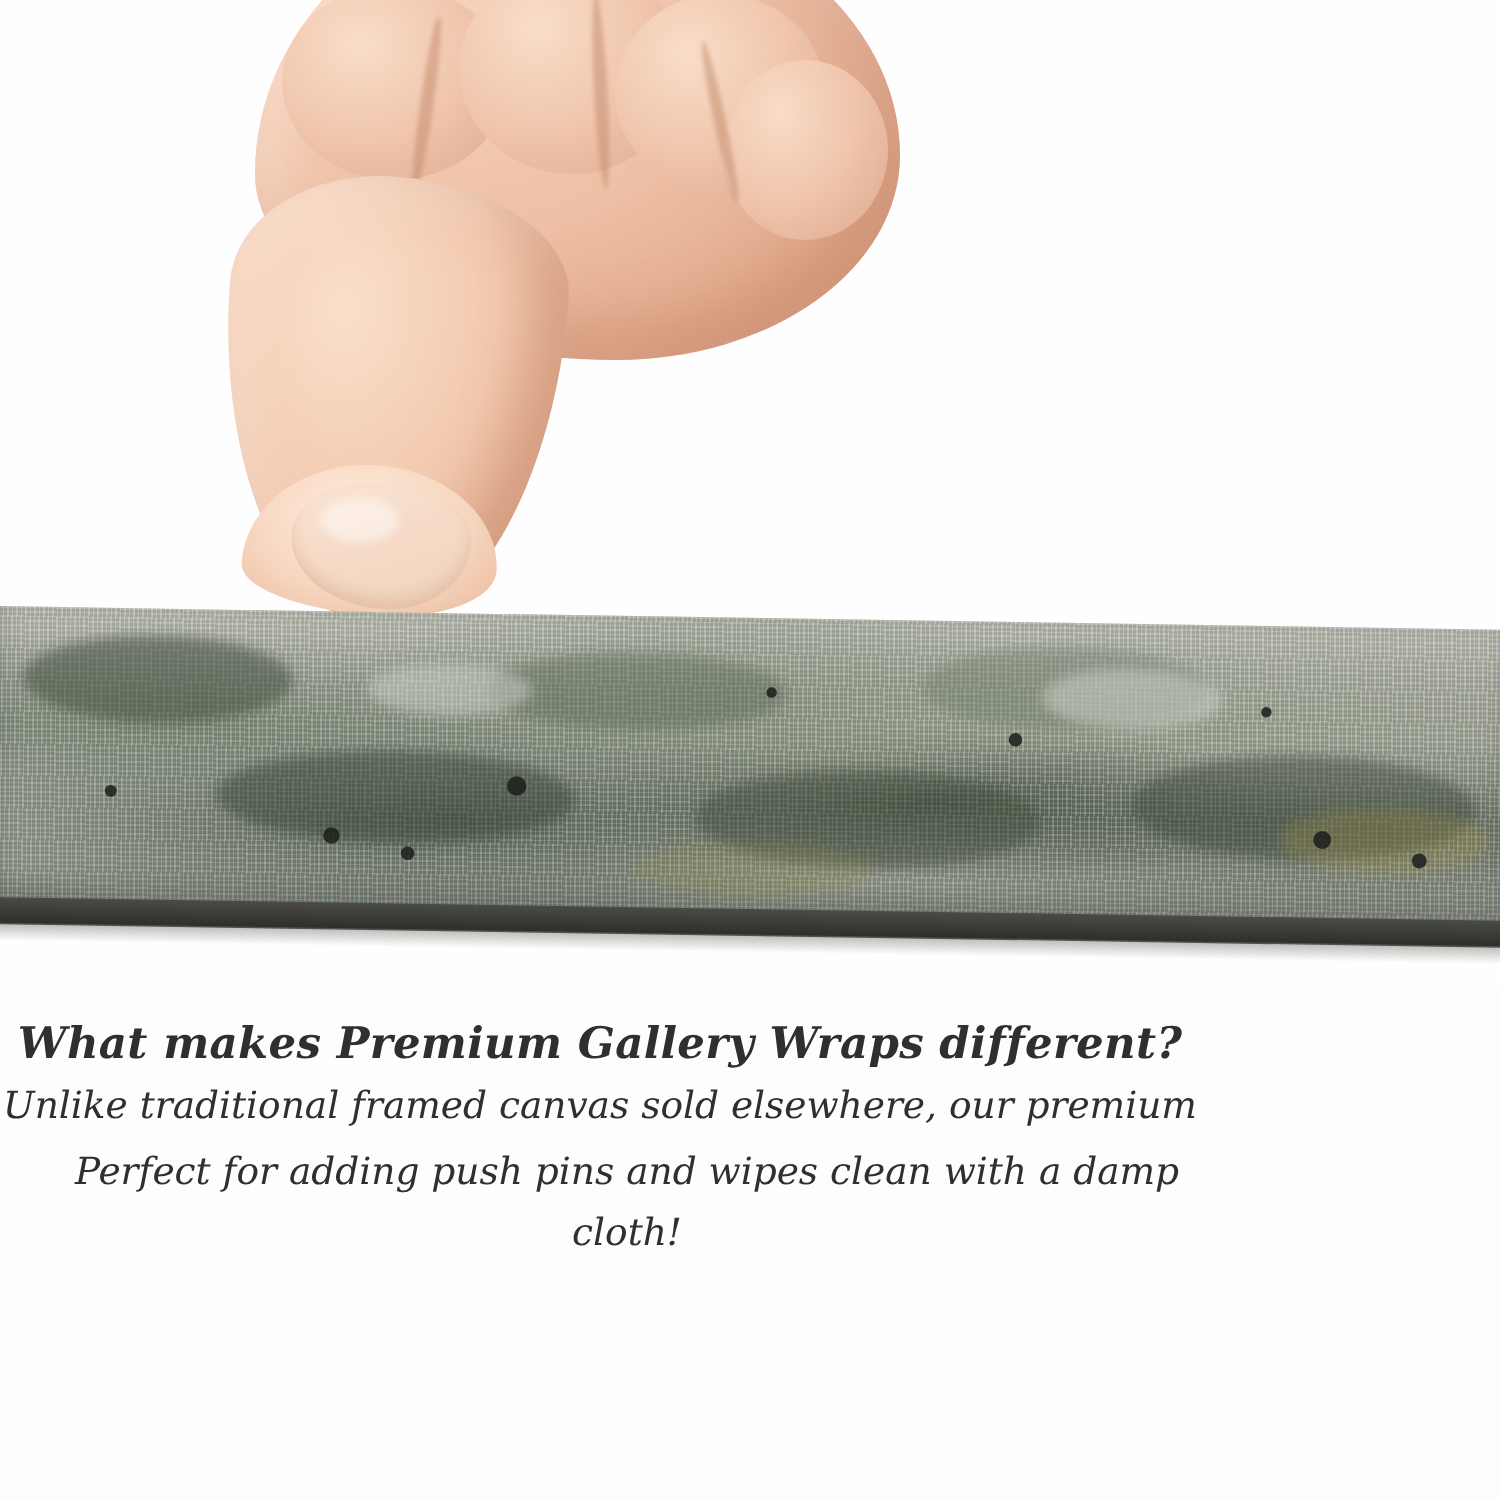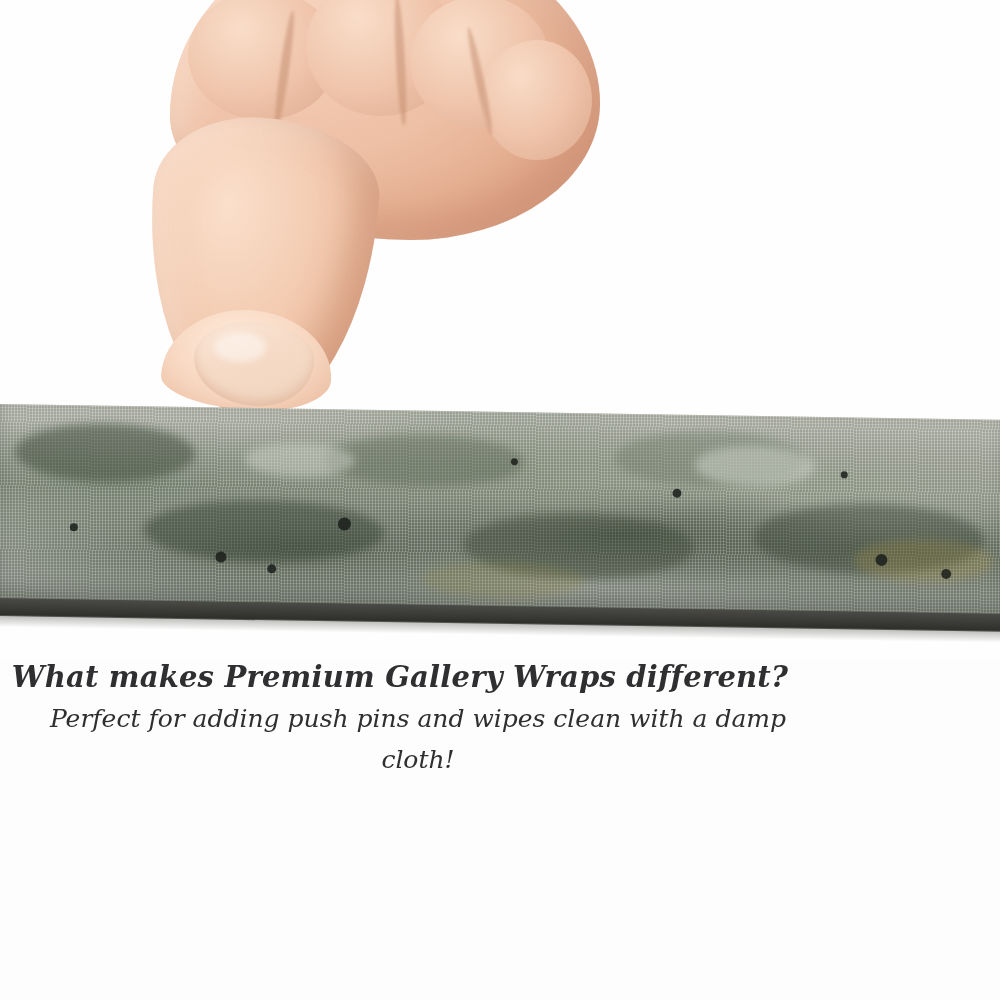--- a/index.html
+++ b/index.html
@@ -172,21 +172,21 @@
     top: 211px;
     width: 1014px;
     height: 12px;
     background: linear-gradient(180deg, rgba(120,120,115,0.5) 0%, rgba(255,255,255,0) 100%);
   }
 
   
   .caption {
     position: absolute;
     left: 0;
-    top: 660px;
+    top: 678px;
     width: 800px;
     text-align: center;
     font-family: "DejaVu Serif", serif;
     font-style: italic;
     color: #2f2f31;
   }
   .caption h1 {
     margin: 0 0 4px 0;
     font-size: 29px;
     font-weight: 700;
@@ -248,16 +248,17 @@
         <div class="dot" style="left:516px; top:46px;  width:7px;  height:7px;"></div>
       </div>
       <div class="canvas-side"></div>
       <div class="canvas-shadow"></div>
     </div>
 
   </div>
 
   <div class="caption">
     <h1>What makes Premium Gallery Wraps different?</h1>
+    <p>Unlike traditional framed canvas sold elsewhere, our premium</p>
     <p class="last">Perfect for adding push pins and wipes clean with a damp cloth!</p>
   </div>
 
 </div>
 
 </body></html>

